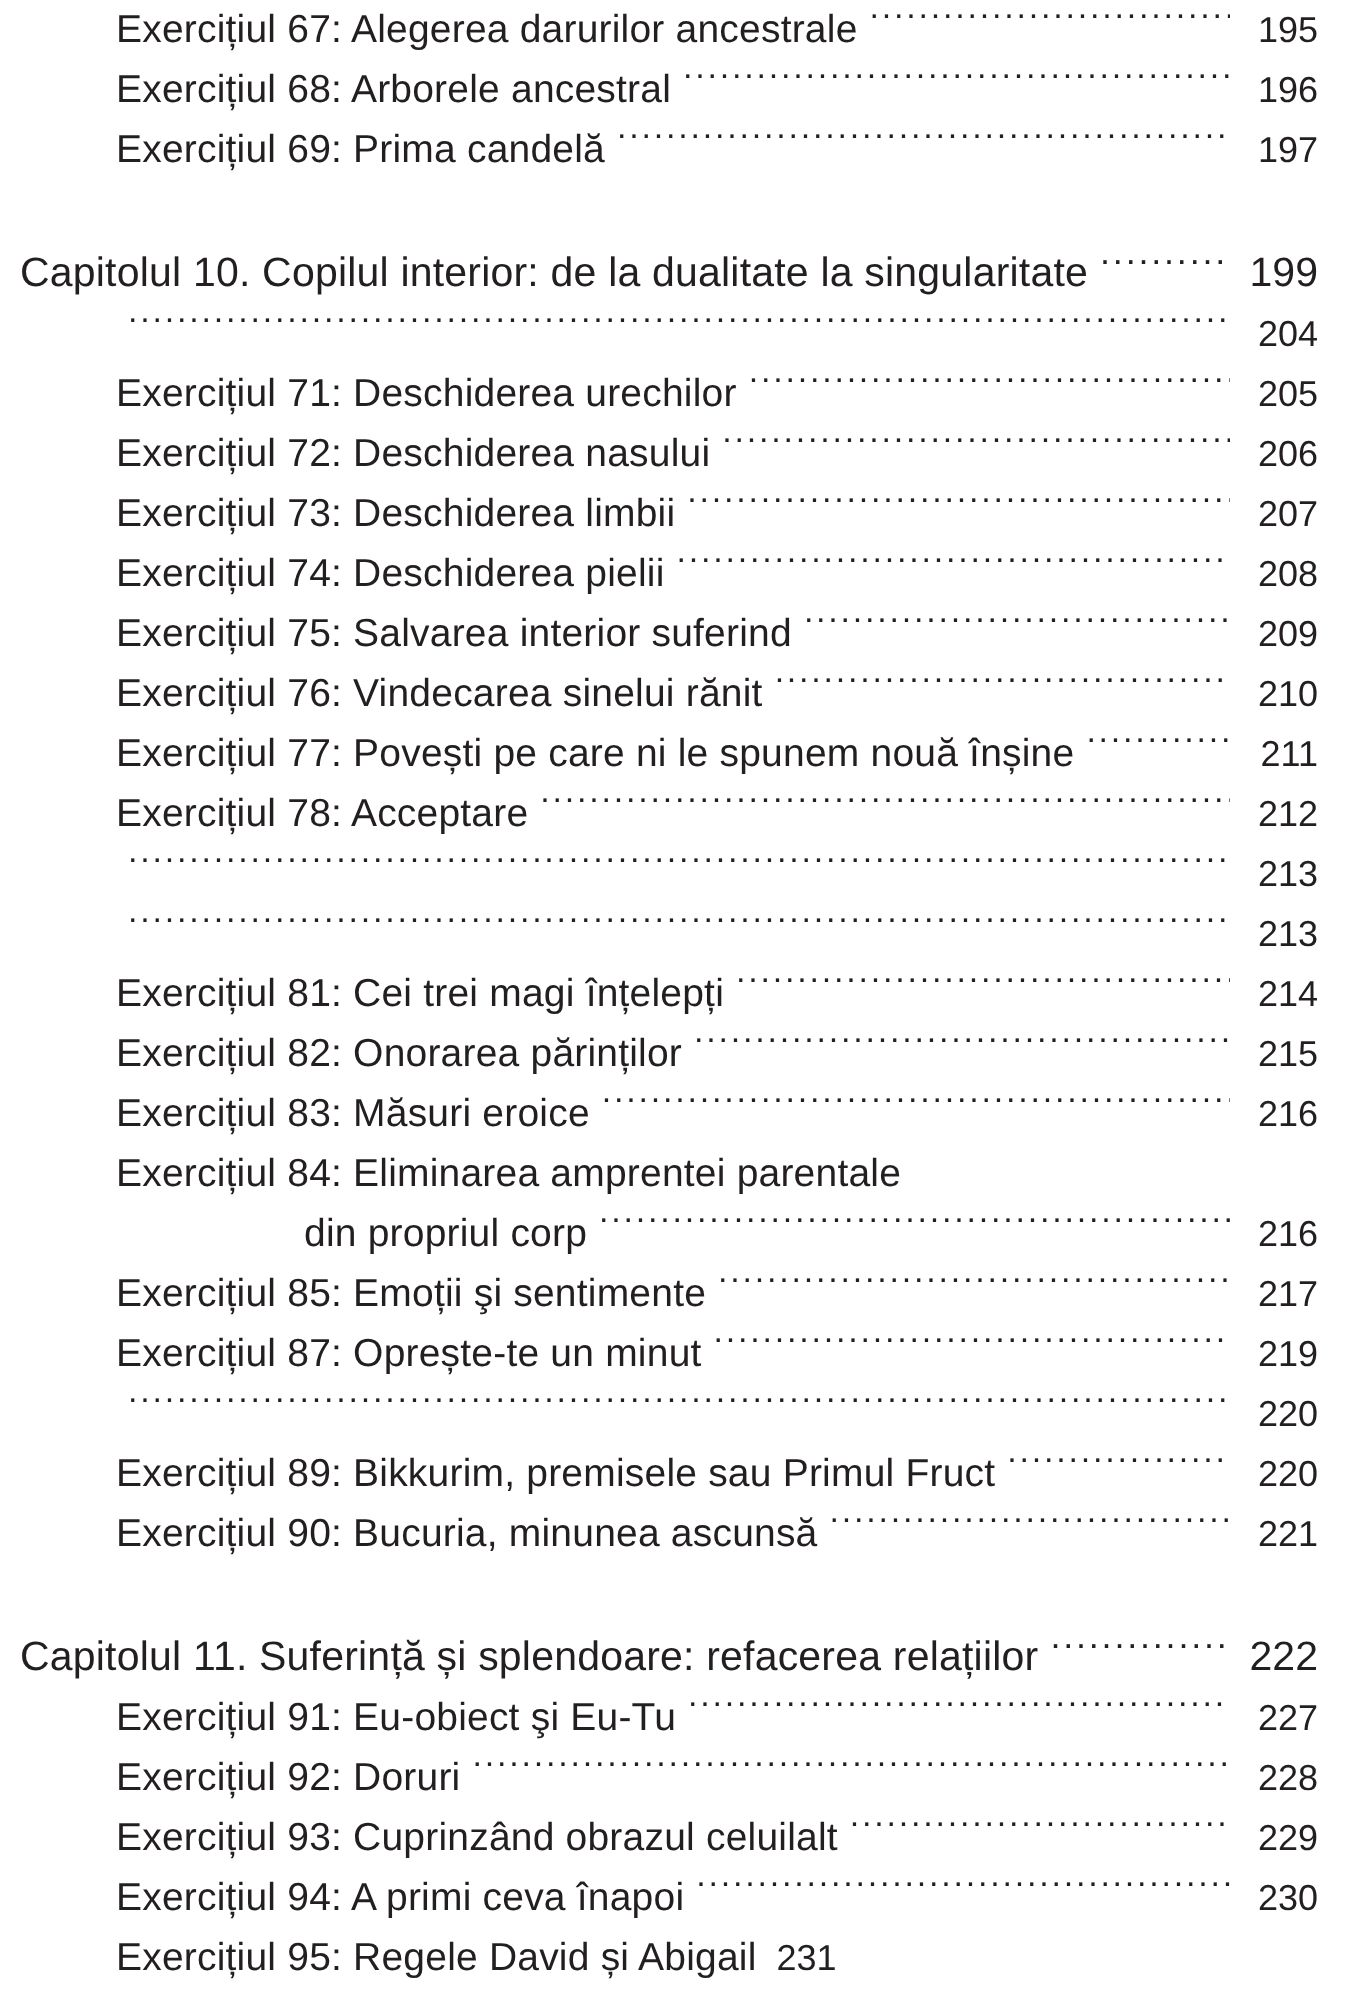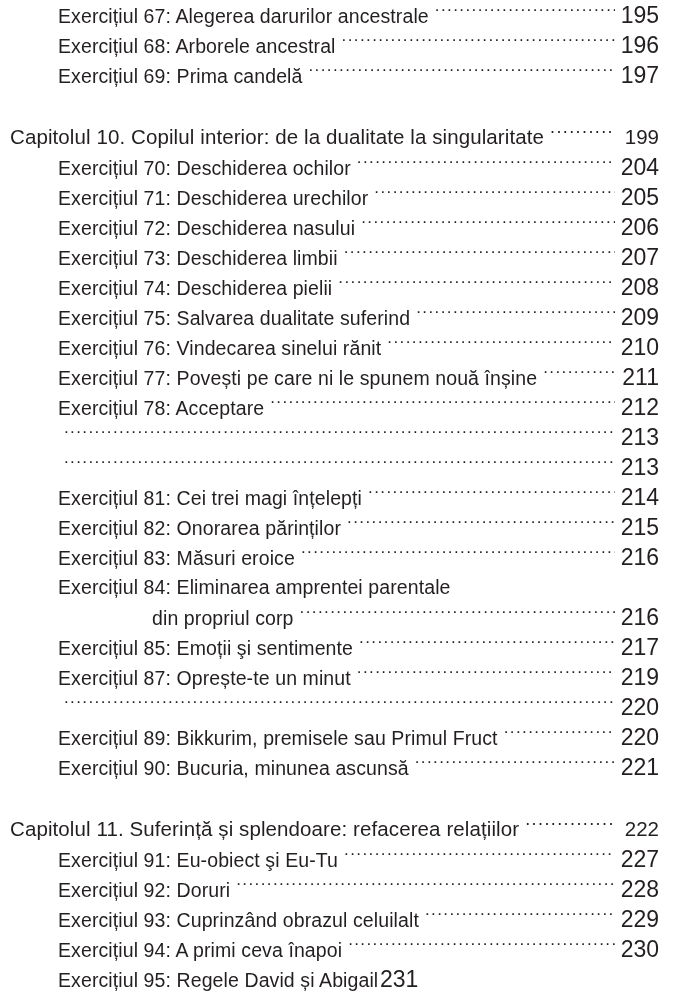--- a/index.html
+++ b/index.html
@@ -66,21 +66,21 @@
     right: 0;
     bottom: 0.12em;
     font-size: 17px;
     letter-spacing: 1.4px;
     color: #231f20;
     white-space: nowrap;
   }
 
   .toc-row .pageno {
     flex: 0 0 auto;
-    font-size: 23px;
+    font-size: 18px;
     text-align: right;
     min-width: 40px;
     color: #231f20;
   }
 
   
   .row-chapter {
     padding-left: 10px;
     height: 30px;
   }
@@ -129,21 +129,20 @@
         <span class="leader"></span>
         <span class="pageno">197</span>
       </div>
       <div class="spacer-lg"></div>
       <div class="toc-row row-chapter">
         <span class="label">Capitolul 10. Copilul interior: de la dualitate la singularitate</span>
         <span class="leader"></span>
         <span class="pageno">199</span>
       </div>
       <div class="toc-row row-exercise">
-        <span class="label">Exercițiul 70: Deschiderea ochilor</span>
         <span class="leader"></span>
         <span class="pageno">204</span>
       </div>
       <div class="toc-row row-exercise">
         <span class="label">Exercițiul 71: Deschiderea urechilor</span>
         <span class="leader"></span>
         <span class="pageno">205</span>
       </div>
       <div class="toc-row row-exercise">
         <span class="label">Exercițiul 72: Deschiderea nasului</span>
@@ -154,21 +153,21 @@
         <span class="label">Exercițiul 73: Deschiderea limbii</span>
         <span class="leader"></span>
         <span class="pageno">207</span>
       </div>
       <div class="toc-row row-exercise">
         <span class="label">Exercițiul 74: Deschiderea pielii</span>
         <span class="leader"></span>
         <span class="pageno">208</span>
       </div>
       <div class="toc-row row-exercise">
-        <span class="label">Exercițiul 75: Salvarea dualitate suferind</span>
+        <span class="label">Exercițiul 75: Salvarea interior suferind</span>
         <span class="leader"></span>
         <span class="pageno">209</span>
       </div>
       <div class="toc-row row-exercise">
         <span class="label">Exercițiul 76: Vindecarea sinelui rănit</span>
         <span class="leader"></span>
         <span class="pageno">210</span>
       </div>
       <div class="toc-row row-exercise">
         <span class="label">Exercițiul 77: Povești pe care ni le spunem nouă înșine</span>

